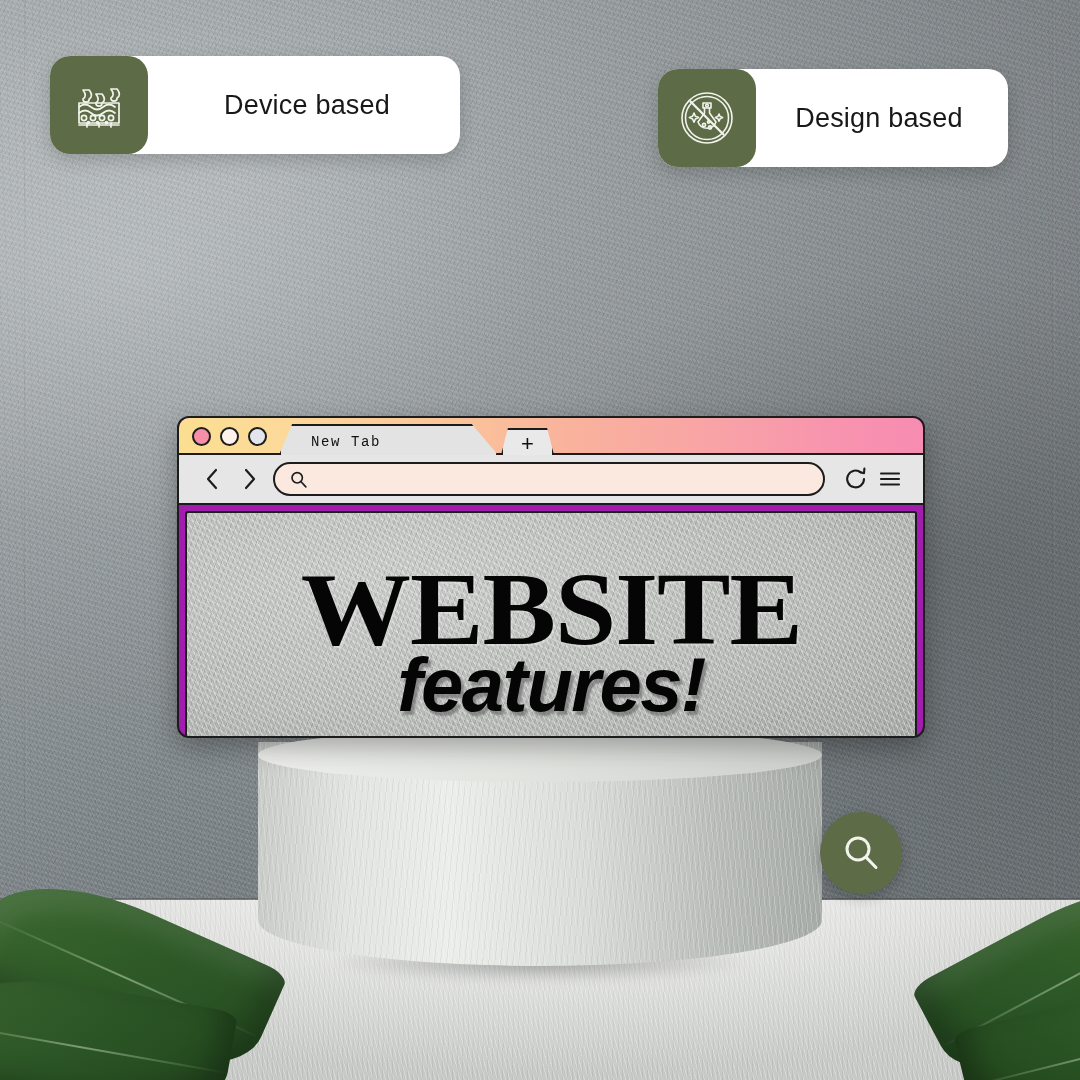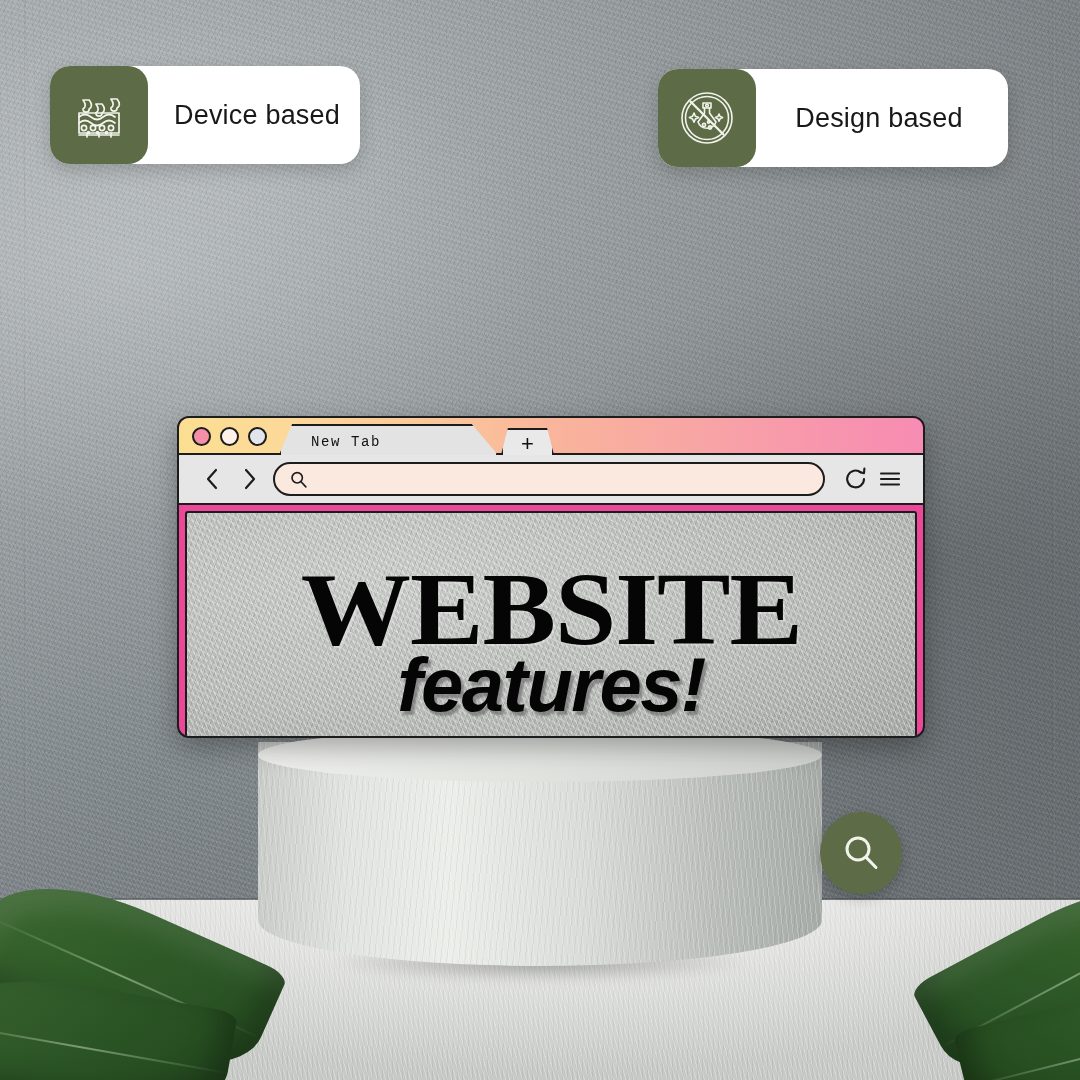--- a/index.html
+++ b/index.html
@@ -84,42 +84,42 @@
     box-shadow:inset -16px -16px 34px rgba(0,0,0,0.28), inset 14px 14px 26px rgba(255,255,255,0.10); }
   #leaf-d{ left:962px; top:1000px; width:260px; height:110px; transform:rotate(-14deg) scaleX(-1);
     background:linear-gradient(135deg,#39632f 0%, #2a5424 50%, #204219 100%);
     box-shadow:inset -14px -14px 28px rgba(0,0,0,0.30); }
 
   
   .badge{
     position:absolute; height:98px; display:flex; align-items:center;
     background:#ffffff; border-radius:20px; box-shadow:0 6px 18px rgba(0,0,0,0.18);
   }
-  #badge-device{ left:50px; top:66px; width:310px;gap:12px; }
+  #badge-device{ left:50px; top:56px; width:410px;gap:12px; }
   #badge-design{ left:658px; top:69px; width:350px; }
   .badge-icon{
     width:98px; height:98px; flex:0 0 98px; border-radius:20px;
     background:#5e6b47; display:flex; align-items:center; justify-content:center;
   }
   .badge-label{
     flex:1; text-align:center; font-size:27px; color:#18181a;
     font-family:"Liberation Sans", sans-serif; letter-spacing:0.2px; padding-right:6px;
   }
 
   
   #search-fab{
     position:absolute; left:820px; top:812px; width:82px; height:82px; border-radius:50%;
     background:#5e6b47; display:flex; align-items:center; justify-content:center;
     box-shadow:0 4px 14px rgba(0,0,0,0.22); cursor:pointer;
   }
 
   
   #browser{
     position:absolute; left:177px; top:416px; width:748px; height:322px;
-    border-radius:12px; background:#ec4899;
+    border-radius:12px; background:#a21caf;
     border:2px solid #1c1c1c;
     box-shadow:0 10px 26px rgba(0,0,0,0.30);
     overflow:hidden;
     text-align:right;
   }
   .titlebar{
     position:relative; height:37px; width:100%;
     background:linear-gradient(90deg,#fbdf91 0%, #fcd999 14%, #fbc79a 34%, #f9b39c 52%, #f8a3a6 72%, #f794ae 88%, #f78cb2 100%);
     border-bottom:2px solid #1c1c1c;
   }

